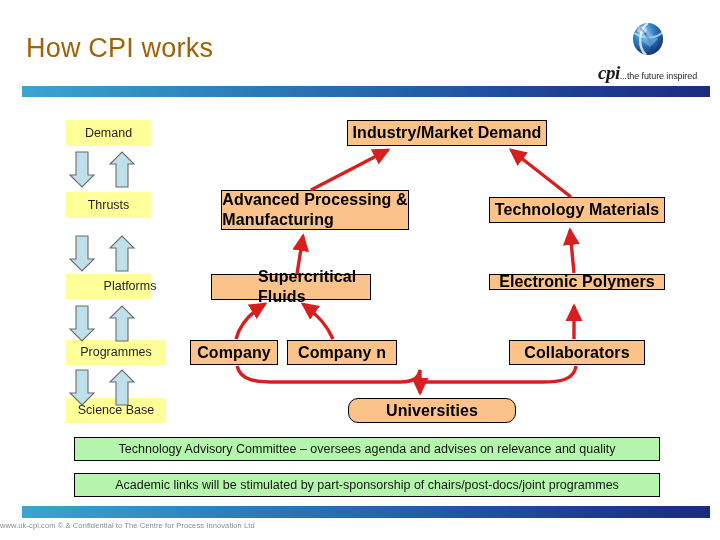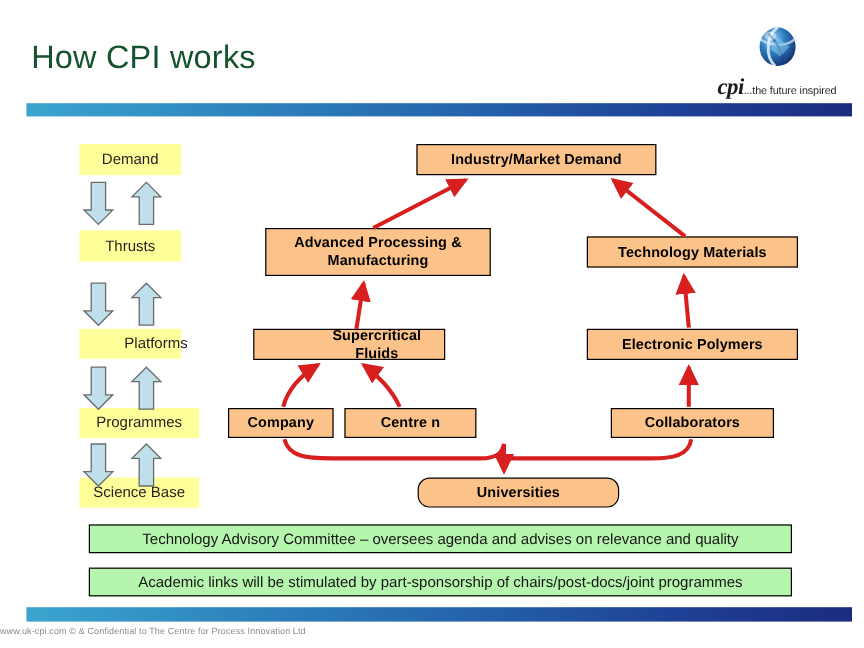--- a/index.html
+++ b/index.html
@@ -13,21 +13,21 @@
     position: relative;
     width: 720px; height: 540px;
     background: #ffffff;
   }
 
   
   #slide-title {
     position: absolute;
     left: 26px; top: 33px;
     font-size: 27px;
-    color: #14532d;
+    color: #a16207;
     letter-spacing: 0.2px;
     white-space: nowrap;
   }
 
   #logo-block {
     position: absolute;
     left: 598px; top: 17px;
     width: 112px; height: 66px;
   }
   #logo-globe {
@@ -82,23 +82,23 @@
   
   .arrow-pair { position: absolute; }
   .arrow-pair svg { display: block; }
 
   
   .node {
     position: absolute;
     background: #fbc38a;
     border: 1.6px solid #000000;
     color: #000000;
-    font-size: 12px;
+    font-size: 16px;
     font-weight: bold;
-    text-align: center;
+    text-align: left;
     display: flex;
     align-items: center;
     justify-content: center;
     line-height: 1.22;
     white-space: pre-line;
     letter-spacing: 0.1px;
   }
 
   
   #connectors {
@@ -203,23 +203,23 @@
         </svg>
       </div>
     </div>
 
   <div id="nodes-layer">
       <div class="node" style="left: 347px; top: 120px; width: 200px; height: 26px;">Industry/Market Demand</div>
       <div class="node" style="left: 221px; top: 190px; width: 188px; height: 40px;">Advanced Processing &amp;
 Manufacturing</div>
       <div class="node" style="left: 489px; top: 197px; width: 176px; height: 26px;">Technology Materials</div>
       <div class="node" style="left: 211px; top: 274px; width: 160px; height: 26px; padding-left: 46px;">Supercritical Fluids</div>
-      <div class="node" style="left: 489px; top: 274px; width: 176px; height: 26px;">Electronic Polymers</div>
+      <div class="node" style="left: 489px; top: 274px; width: 176px; height: 16px;">Electronic Polymers</div>
       <div class="node" style="left: 190px; top: 340px; width: 88px; height: 25px;">Company</div>
-      <div class="node" style="left: 287px; top: 340px; width: 110px; height: 25px;">Centre n</div>
+      <div class="node" style="left: 287px; top: 340px; width: 110px; height: 25px;">Company n</div>
       <div class="node" style="left: 509px; top: 340px; width: 136px; height: 25px;">Collaborators</div>
       <div class="node" style="left: 348px; top: 398px; width: 168px; height: 25px; border-radius: 10px;">Universities</div>
     </div>
 
   <svg id="connectors" viewBox="0 0 720 540">
     <defs>
       <marker id="rhead" markerWidth="6" markerHeight="6" refX="4.4" refY="3" orient="auto">
         <path d="M0,0.5 L5.2,3 L0,5.5 z" fill="#d81f1f"></path>
       </marker>
     </defs>

